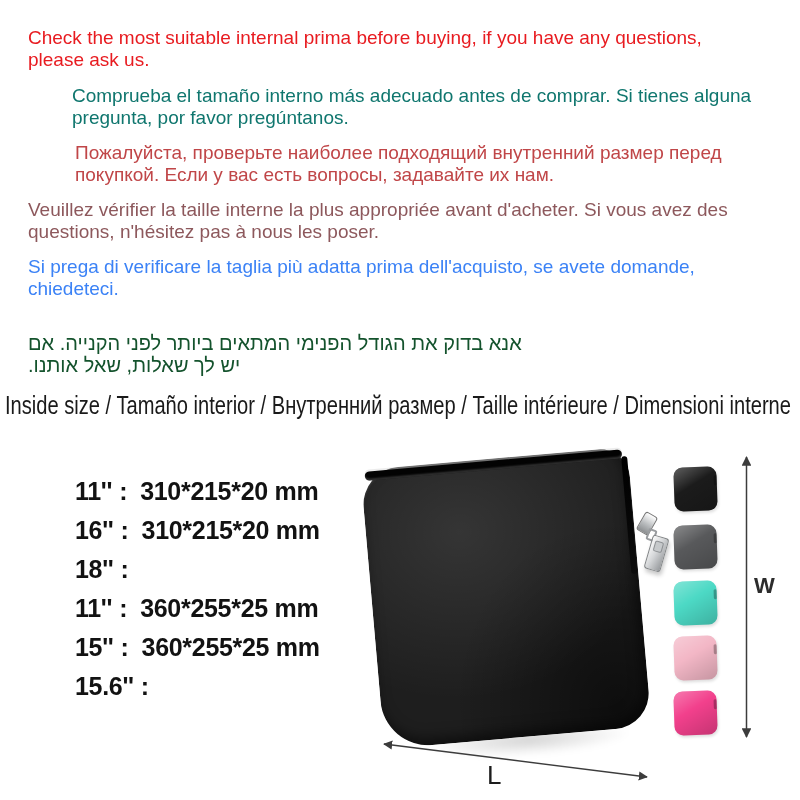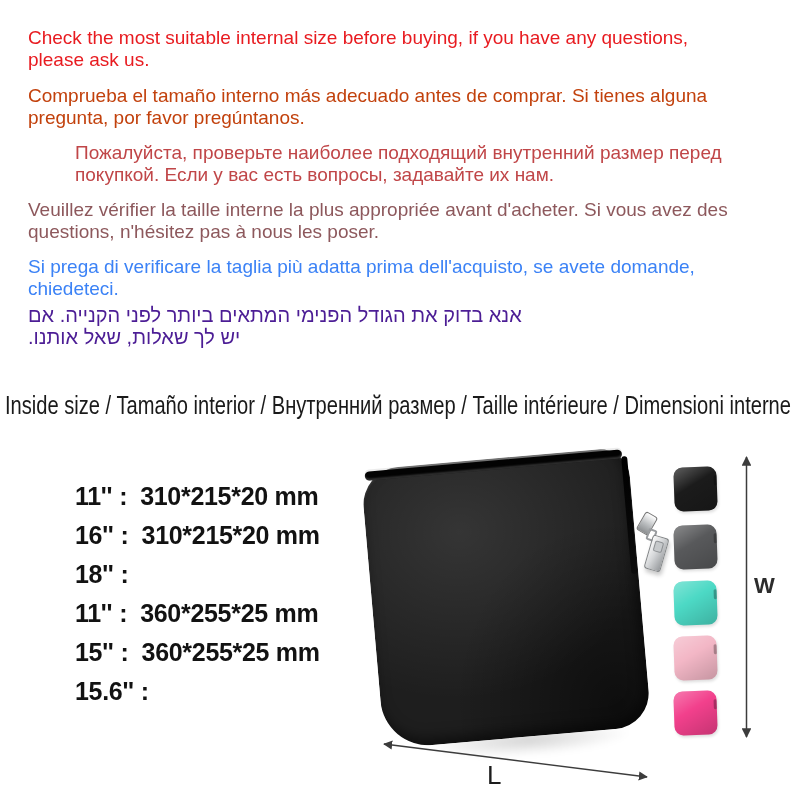--- a/index.html
+++ b/index.html
@@ -18,21 +18,21 @@
   .n-fr{top:199px;}
   .n-it{top:256px;}
   .n-he{top:304px;font-size:20px;line-height:22px;direction:rtl;text-align:left;}
   
   .heading{
     position:absolute;left:5px;top:390px;font-size:26px;color:#1a1a1a;
     white-space:nowrap;display:inline-block;transform-origin:left center;
   }
   
   .sizes{position:absolute;left:75px;top:477px;color:#121212;}
-  .size-row{height:39px;display:flex;align-items:center;font-weight:700;font-size:25px;letter-spacing:-0.3px;}
+  .size-row{height:39px;display:flex;font-weight:700;font-size:25px;letter-spacing:-0.3px;}
   .size-sep{margin:0 13px 0 7px;}
   
   .sleeve-shadow{
     position:absolute;left:384px;top:718px;width:290px;height:44px;z-index:0;
     background:radial-gradient(50% 50% at 50% 50%, rgba(0,0,0,.17), rgba(0,0,0,0) 70%);
     transform:rotate(-4deg);filter:blur(3px);
   }
   .sleeve{
     position:absolute;left:372px;top:458px;width:268px;height:280px;z-index:1;
     transform:rotate(-5deg);
@@ -87,31 +87,31 @@
   .sw-5{top:691px;}
   
   .arrow-w{position:absolute;left:739px;top:449px;}
   .arrow-l{position:absolute;left:375px;top:736px;}
   .lbl-w{position:absolute;left:754px;top:573px;font-size:22px;font-weight:700;color:#2c2c2c;}
   .lbl-l{position:absolute;left:487px;top:760px;font-size:26px;font-weight:400;color:#1c1c1c;}
 </style>
 </head>
 <body>
 
-<p class="notice n-en" style="color: rgb(232, 27, 32);">Check the most suitable internal size before buying, if you have any questions,
+<p class="notice n-en" style="color: rgb(232, 27, 32);">Check the most suitable internal prima before buying, if you have any questions,
 please ask us.</p>
-<p class="notice n-es" style="color: #c2410c;">Comprueba el tamaño interno más adecuado antes de comprar. Si tienes alguna
+<p class="notice n-es" style="color: #0f766e; margin-left: 44px;">Comprueba el tamaño interno más adecuado antes de comprar. Si tienes alguna
 pregunta, por favor pregúntanos.</p>
 <p class="notice n-ru" style="color: rgb(192, 70, 72);">Пожалуйста, проверьте наиболее подходящий внутренний размер перед
 покупкой. Если у вас есть вопросы, задавайте их нам.</p>
 <p class="notice n-fr" style="color: rgb(141, 88, 92);">Veuillez vérifier la taille interne la plus appropriée avant d'acheter. Si vous avez des
 questions, n'hésitez pas à nous les poser.</p>
 <p class="notice n-it" style="color: #3b82f6;">Si prega di verificare la taglia più adatta prima dell'acquisto, se avete domande,
 chiedeteci.</p>
-<p class="notice n-he" dir="rtl" style="color: #4c1d95;">אנא בדוק את הגודל הפנימי המתאים ביותר לפני הקנייה. אם
+<p class="notice n-he" dir="rtl" style="color: #14532d; margin-top: 28px;">אנא בדוק את הגודל הפנימי המתאים ביותר לפני הקנייה. אם
 יש לך שאלות, שאל אותנו.</p>
 
 <div class="heading" style="transform: scaleX(0.773384);">Inside size / Tamaño interior / Внутренний размер / Taille intérieure / Dimensioni interne</div>
 
 <div class="sizes">
   <div class="size-row">
     <span>11''</span>
       <span class="size-sep">:</span>
       <span>310*215*20 mm</span>
   </div>

